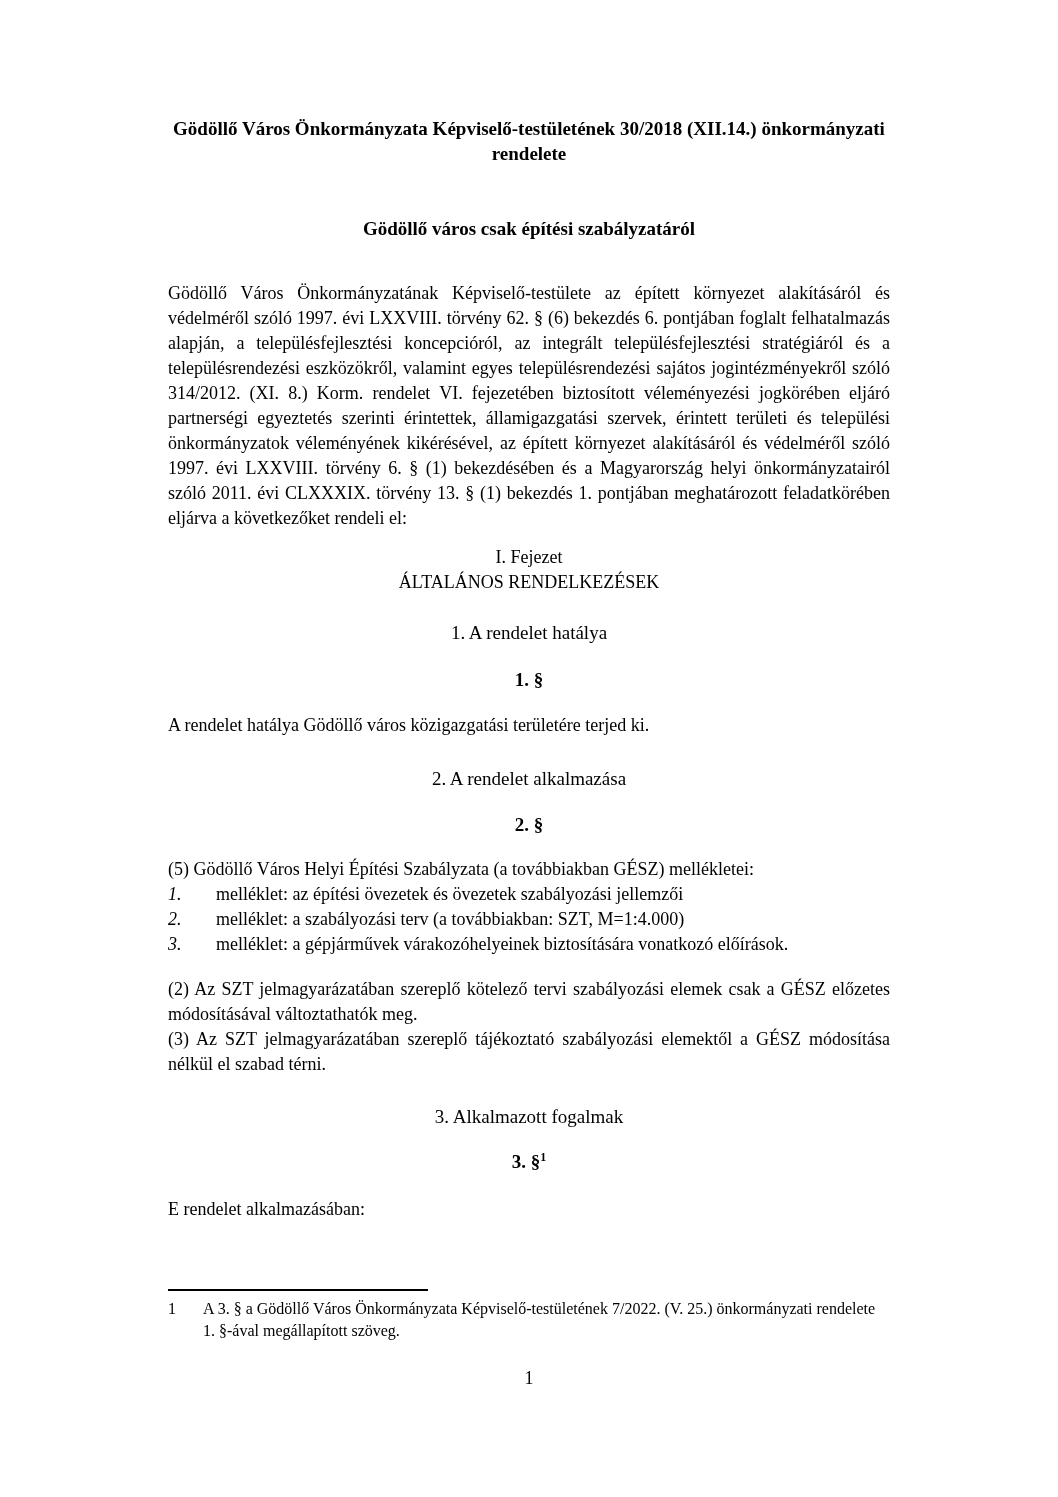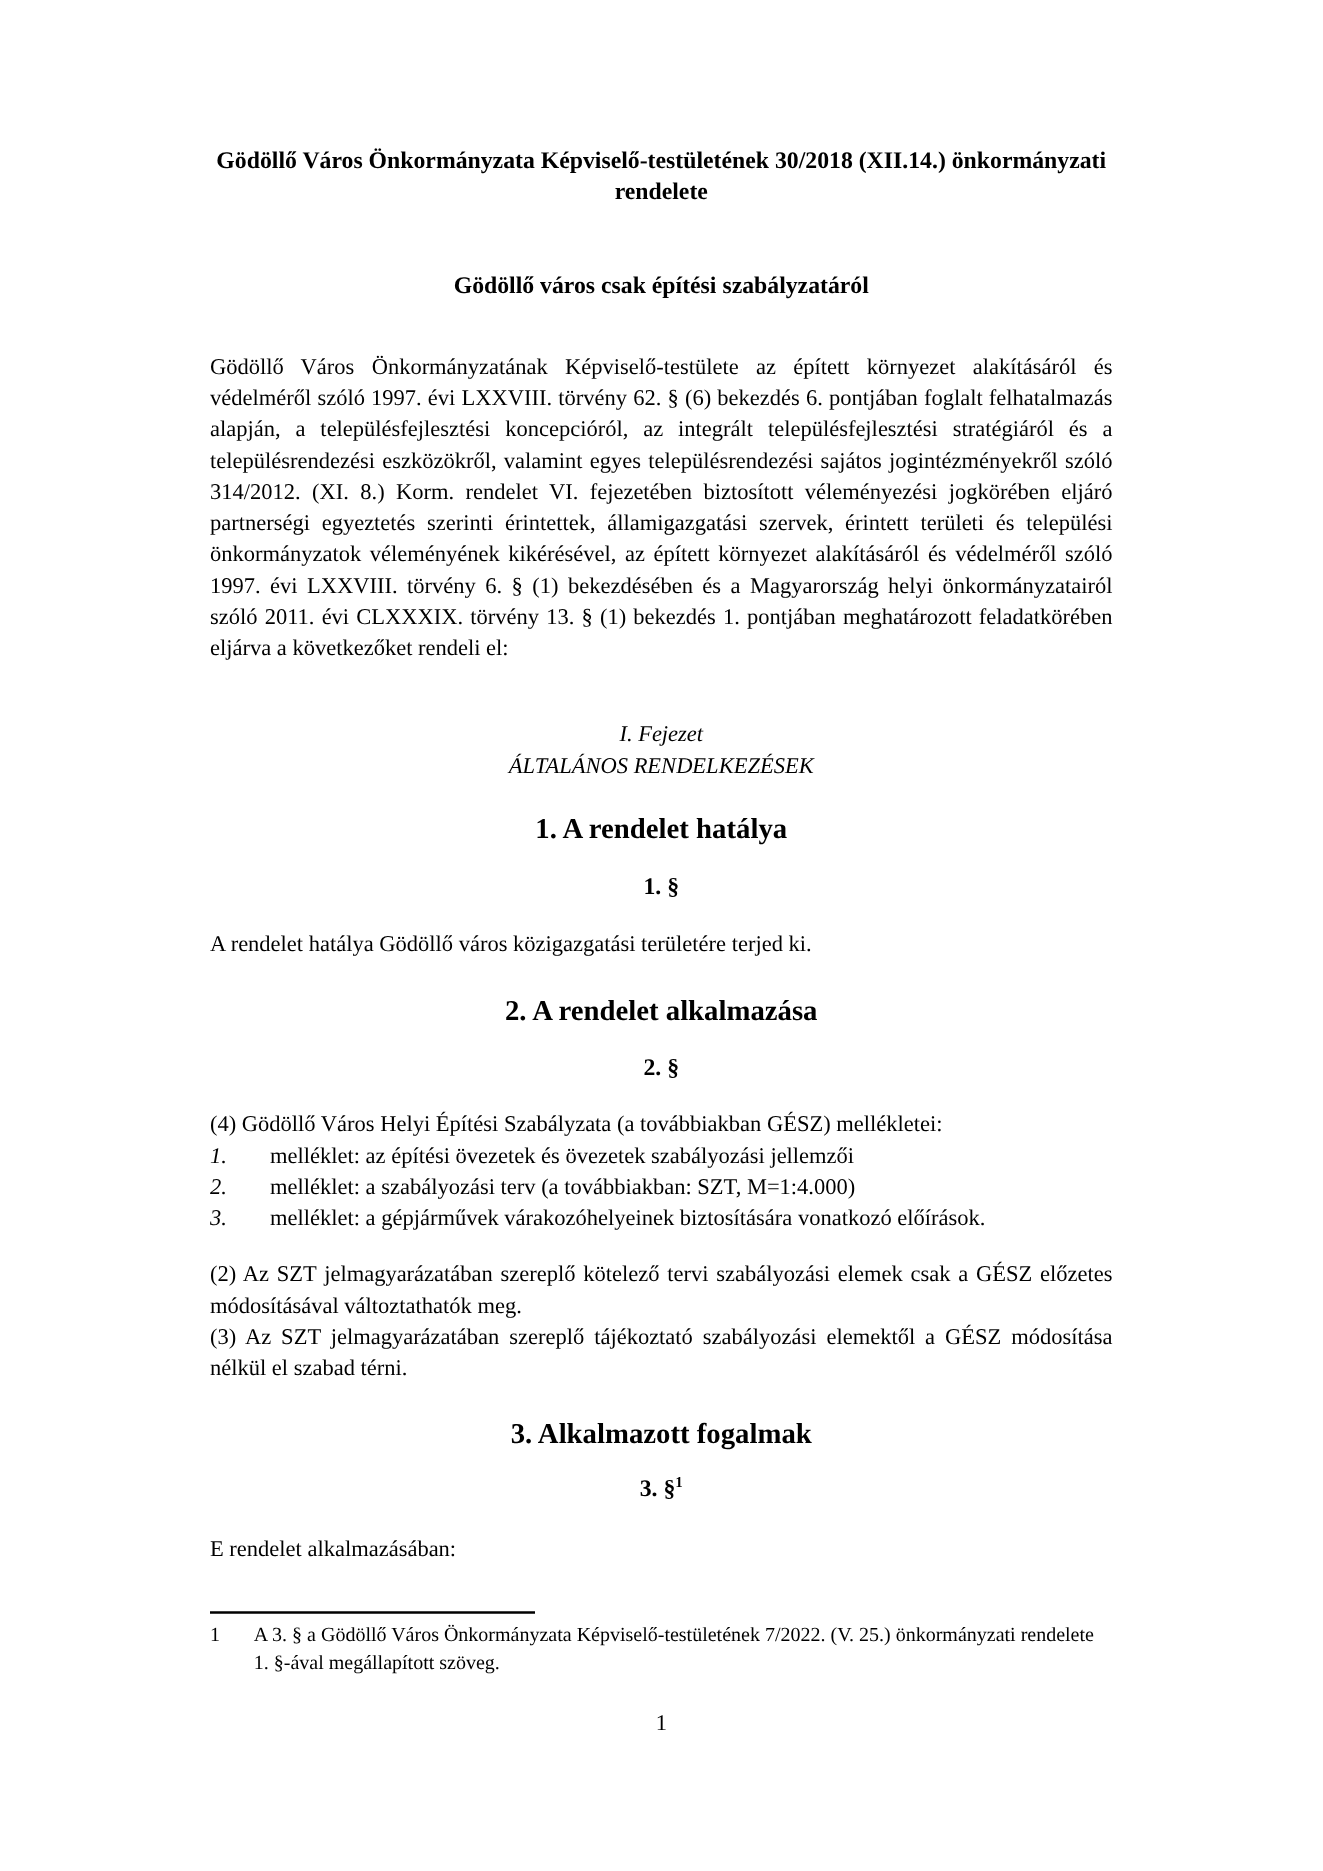--- a/index.html
+++ b/index.html
@@ -29,28 +29,27 @@
     text-align: center;
     font-weight: bold;
     font-size: 19px;
   }
   .preamble {
     margin-top: 40px;
     text-align: justify;
     text-justify: inter-word;
   }
   .chapter {
-    margin-top: 44px;
+    margin-top: 14px;
     text-align: center;
-    font-style: italic;
   }
   .sec-heading {
     text-align: center;
-    font-weight: bold;
-    font-size: 23px;
+    font-weight: normal;
+    font-size: 19px;
   }
   .article-label {
     text-align: center;
     font-weight: bold;
     font-size: 19px;
   }
   .article-label sup {
     font-size: 12px;
     line-height: 0;
   }
@@ -122,21 +121,21 @@
     <div class="sec-heading h1m">1. A rendelet hatálya</div>
 
     <div class="article-label a1m">1. §</div>
 
     <div class="body-text b1m">A rendelet hatálya Gödöllő város közigazgatási területére terjed ki.</div>
 
     <div class="sec-heading h2m">2. A rendelet alkalmazása</div>
 
     <div class="article-label a2m">2. §</div>
 
-    <div class="body-text c1m">(4) Gödöllő Város Helyi Építési Szabályzata (a továbbiakban GÉSZ) mellékletei:</div>
+    <div class="body-text c1m">(5) Gödöllő Város Helyi Építési Szabályzata (a továbbiakban GÉSZ) mellékletei:</div>
 
     <div class="annex-list">
       <div class="annex-row">
         <span class="annex-num">1.</span>
         <span class="annex-text">melléklet: az építési övezetek és övezetek szabályozási jellemzői</span>
       </div>
       <div class="annex-row">
         <span class="annex-num">2.</span>
         <span class="annex-text">melléklet: a szabályozási terv (a továbbiakban: SZT, M=1:4.000)</span>
       </div>

